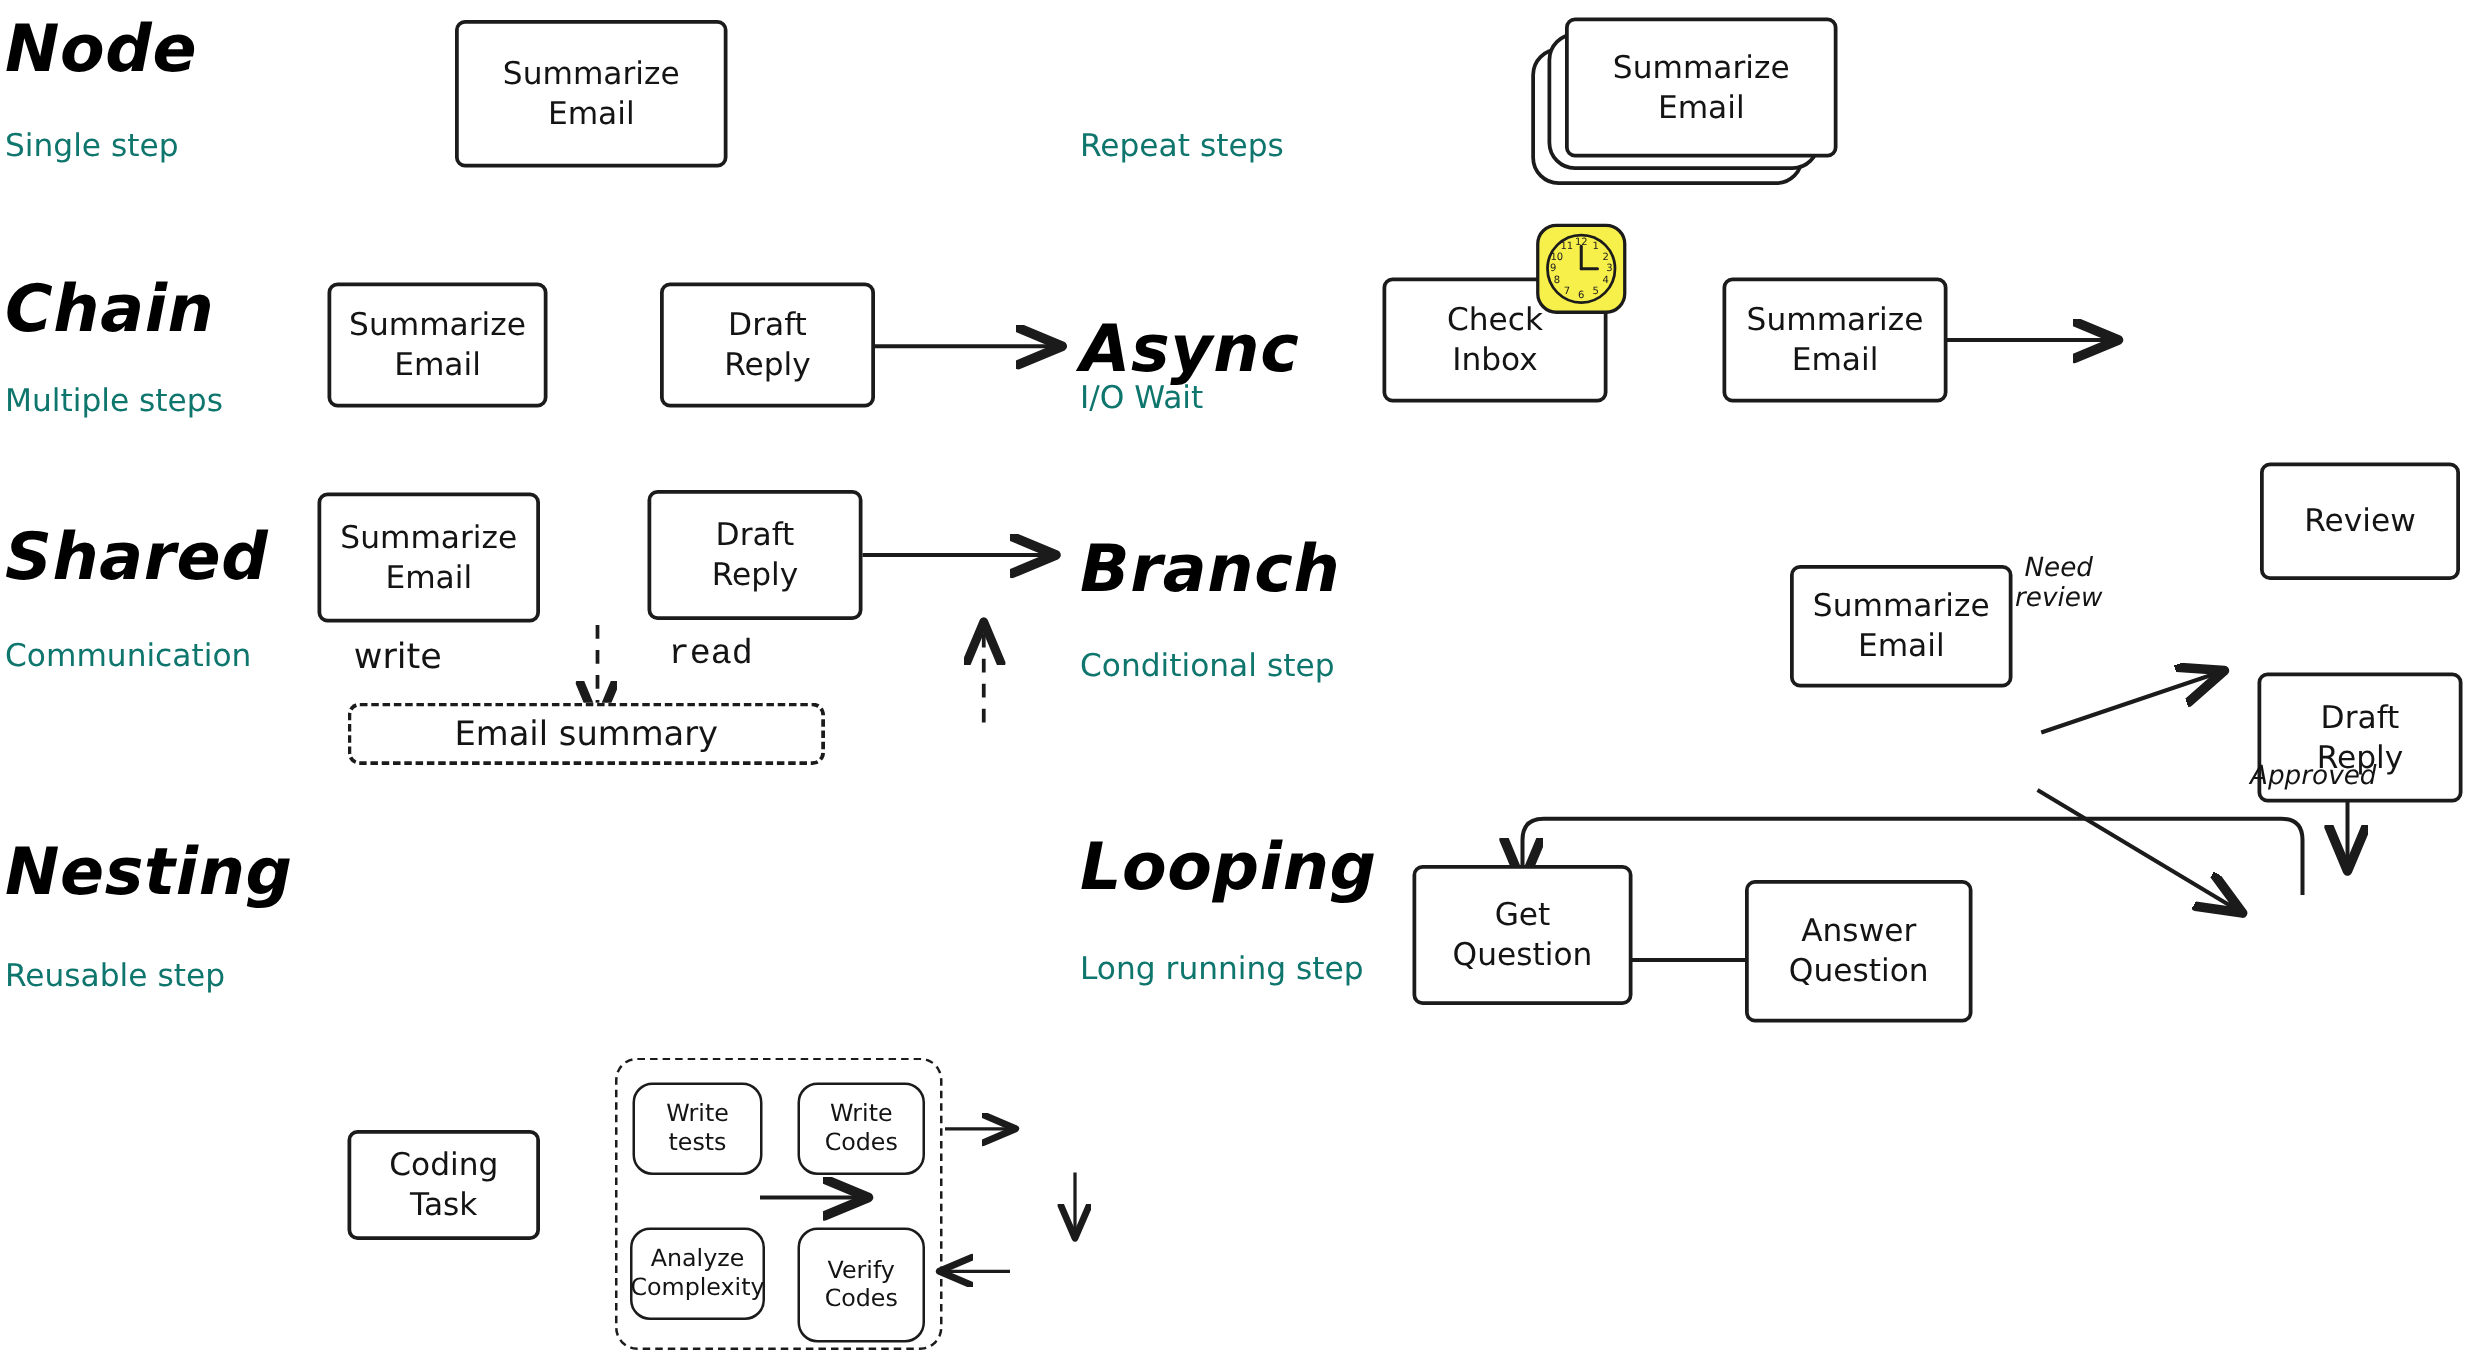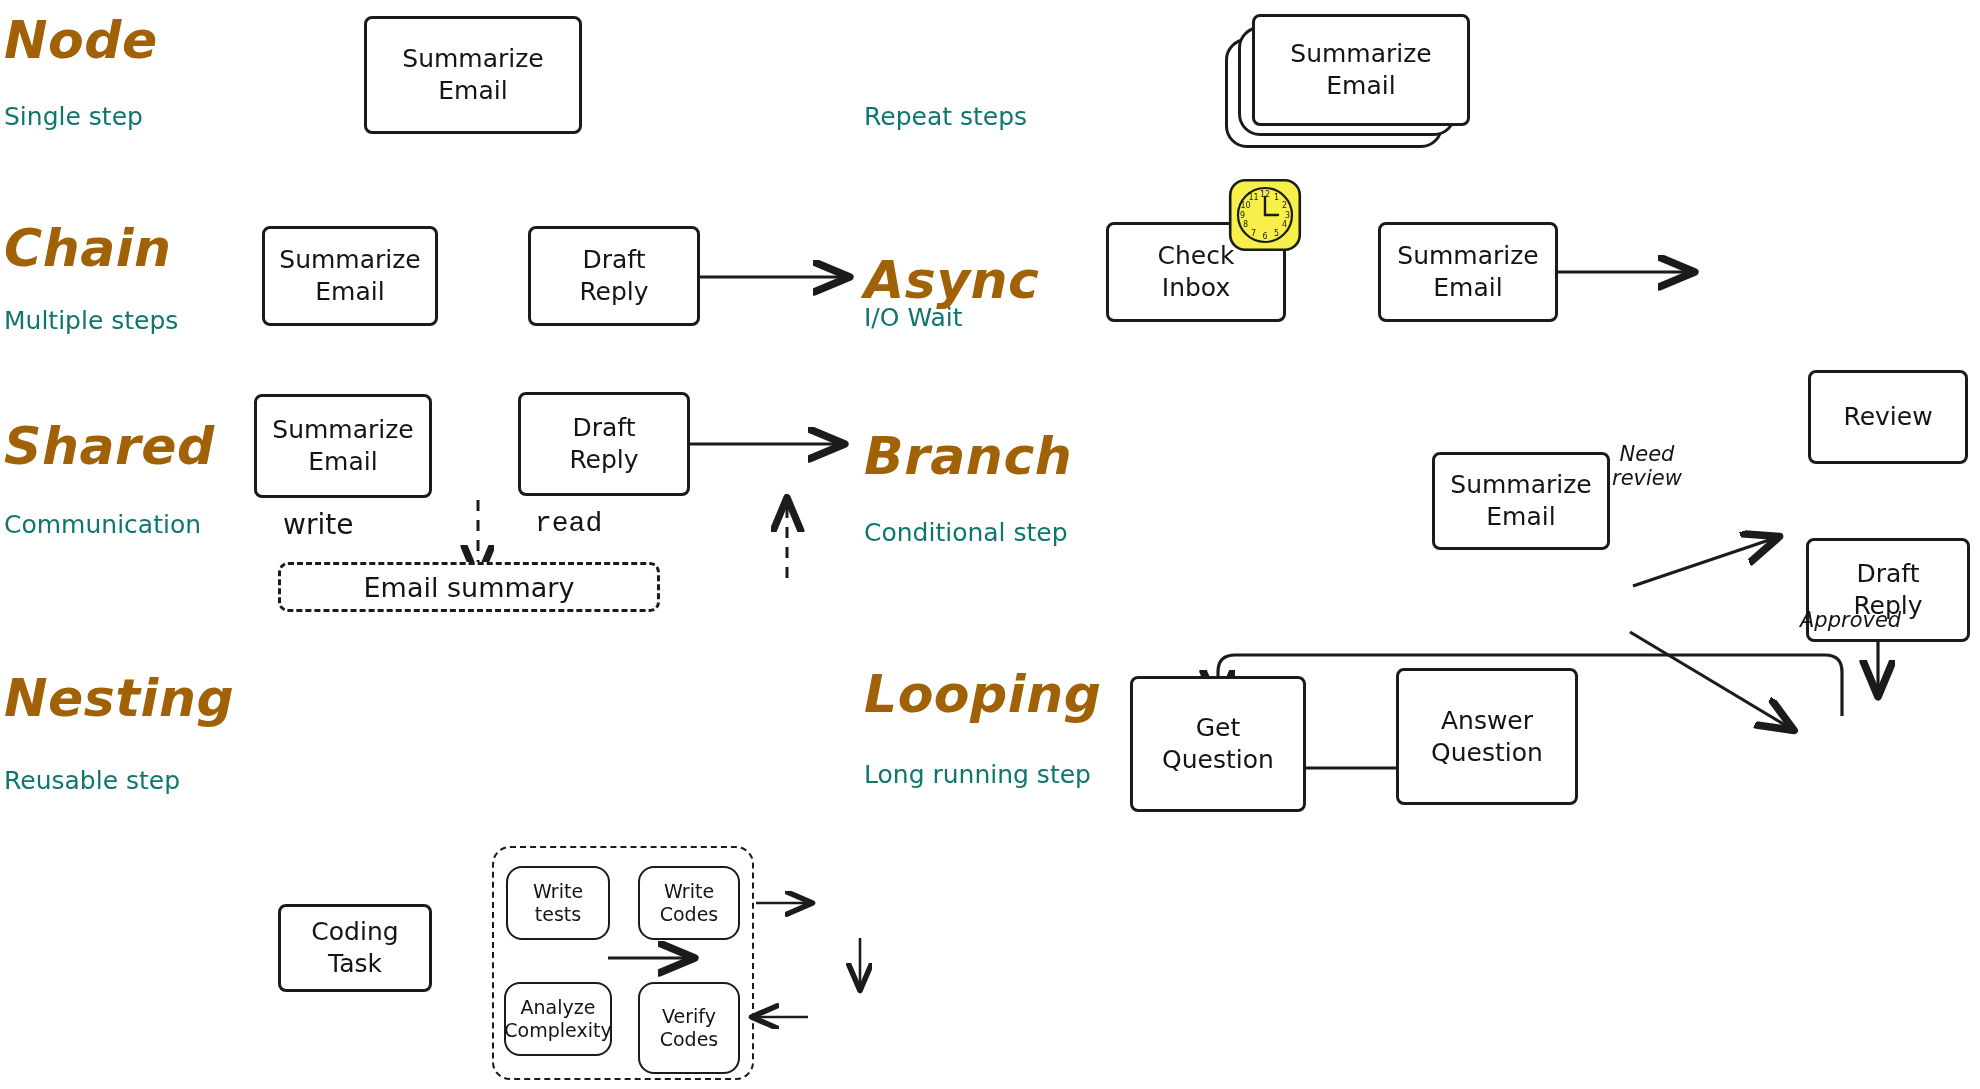--- a/index.html
+++ b/index.html
@@ -18,21 +18,21 @@
   #canvas { position: absolute; inset: 0; }
 
   
   .pattern-title {
     position: absolute;
     font-family: "DejaVu Sans", sans-serif;
     font-weight: 700;
     font-style: italic;
     font-size: 52px;
     letter-spacing: 0.5px;
-    color: #a16207;
+    color: #000000;
     white-space: nowrap;
     line-height: 1;
   }
   .pattern-sub {
     position: absolute;
     font-family: "DejaVu Sans", sans-serif;
     font-size: 25px;
     color: #0f766e;
     white-space: nowrap;
     line-height: 1;
@@ -249,18 +249,18 @@
   <div class="node-box small" style="left:638px;top:866px;width:102px;height:74px;">Write
 Codes</div>
   <div class="node-box small" style="left:504px;top:982px;width:108px;height:74px;">Analyze
 Complexity</div>
   <div class="node-box small" style="left:638px;top:982px;width:102px;height:92px;">Verify
 Codes</div>
 
   <div class="pattern-title" style="left:864px;top:668px;">Looping</div>
   <div class="pattern-sub" style="left:864px;top:762px;">Long running step</div>
 
-  <div class="node-box" style="left:1130px;top:676px;width:176px;height:136px;">Get
+  <div class="node-box" style="left:1130px;top:692px;width:176px;height:112px;">Get
 Question</div>
-  <div class="node-box" style="left:1396px;top:668px;width:182px;height:137px;">Answer
+  <div class="node-box" style="left:1396px;top:704px;width:182px;height:114px;">Answer
 Question</div>
 
 </div>
 
 </body></html>

